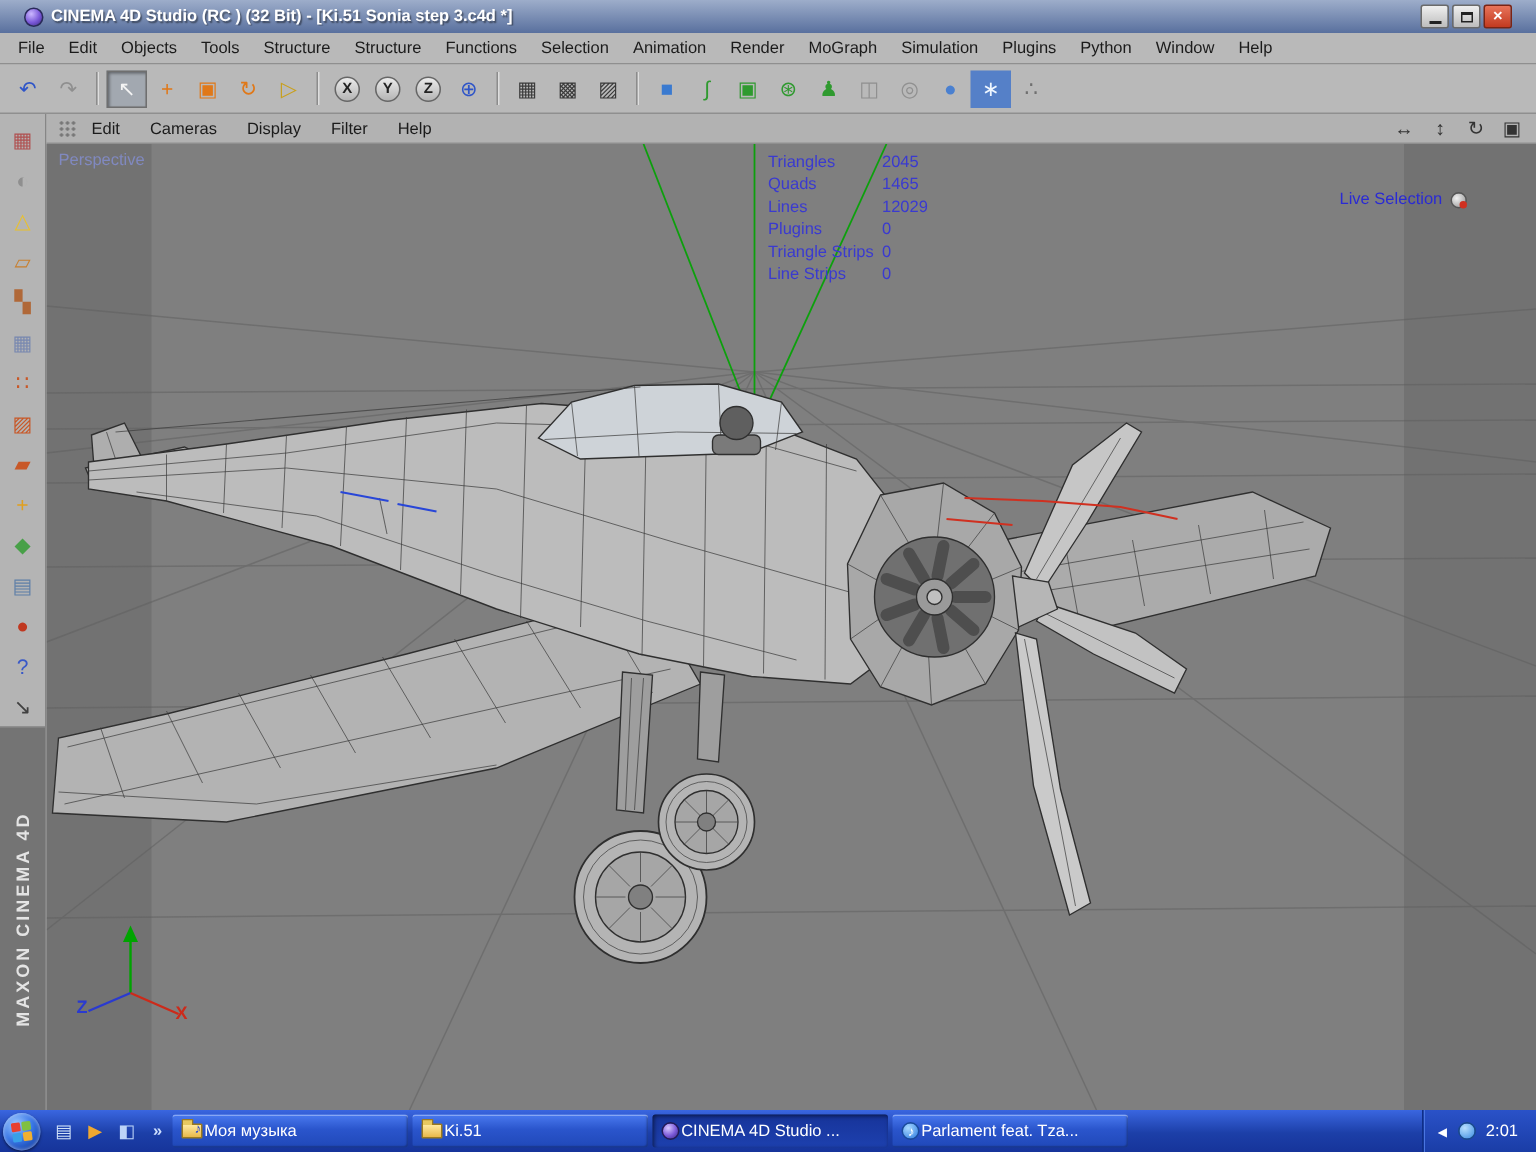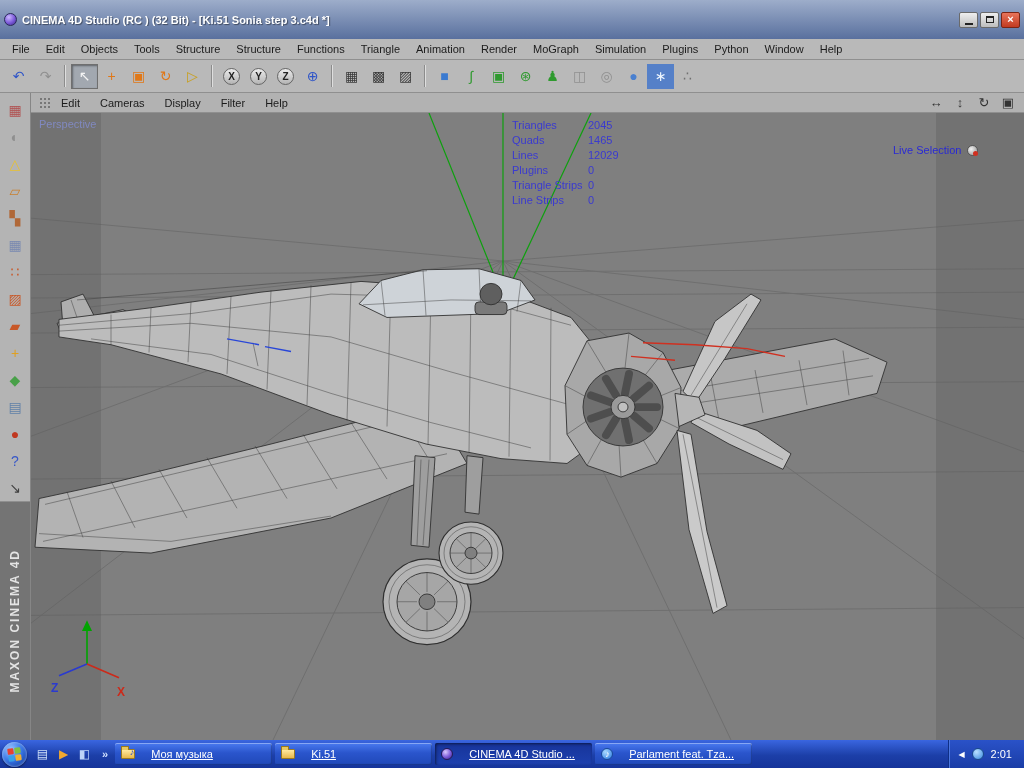--- a/index.html
+++ b/index.html
@@ -1,21 +1,21 @@
 <!DOCTYPE html>
 <html style="--titlebar-top: #9dadca; --titlebar-bottom: #59709e; --ui-gray: #b9b9b9; --viewport-bg: #7f7f7f; --stats-text: #3a3ad0; --camera-label: #8089c0; --live-selection: #2a2ad4; --taskbar-top: #3a66e0; --taskbar-bottom: #1c3fa8; --axis-green: #00a400; --axis-red: #cc2a1a; --axis-blue: #2a3ad0; --edge-red: #d03020; --edge-blue: #2846d8;"><head>
 <meta charset="utf-8">
 <style>
 *{box-sizing:border-box;margin:0;padding:0;}
 html,body{width:1024px;height:768px;overflow:hidden;}
 body{font-family:"Liberation Sans",sans-serif;font-size:11px;}
 .screen{width:1024px;height:768px;display:flex;flex-direction:column;background:#b9b9b9;}
 
 
-.titlebar{height:39px;background:linear-gradient(180deg,var(--titlebar-top),var(--titlebar-bottom));display:flex;align-items:center;gap:5px;padding:0 4px;flex:none;}
+.titlebar{height:22px;background:linear-gradient(180deg,var(--titlebar-top),var(--titlebar-bottom));display:flex;align-items:center;gap:5px;padding:0 16px;flex:none;}
 .appicon{width:13px;height:13px;border-radius:50%;background:radial-gradient(circle at 35% 30%,#cbb8ff,#7a58d8 55%,#3a2a80);border:1px solid #2a2a5a;flex:none;}
 .wtitle{flex:1;color:#fff;font-weight:bold;white-space:nowrap;overflow:hidden;text-shadow:1px 1px 1px rgba(0,0,0,.45);}
 .winbtns{display:flex;gap:2px;}
 .wbtn{width:19px;height:16px;border:1px solid #6a6a6a;border-radius:2px;background:linear-gradient(#efefef,#bdbdbd);display:flex;align-items:center;justify-content:center;font-size:11px;line-height:1;padding:0;color:#222;}
 .wbtn.close{background:linear-gradient(#e8745a,#c23a20);border-color:#7a2414;color:#fff;font-weight:bold;}
 .g-min{width:8px;height:2px;background:#222;margin-top:8px;}
 .g-restore{width:8px;height:7px;border:1px solid #222;border-top-width:2px;}
 
 
 .menubar{height:21px;background:var(--ui-gray);border-bottom:1px solid #8f8f8f;display:flex;align-items:center;padding:0 4px;flex:none;}
@@ -62,21 +62,21 @@
 .taskbar{height:28px;background:linear-gradient(var(--taskbar-top),var(--taskbar-bottom) 55%,#16349a);display:flex;align-items:center;gap:3px;padding-left:2px;flex:none;}
 .startorb{width:25px;height:25px;border-radius:50%;background:radial-gradient(circle at 35% 30%,#9cc8ff,#3a78e8 45%,#1a48b0 75%,#0c2c80);box-shadow:inset 0 0 3px rgba(255,255,255,.6),0 1px 2px rgba(0,0,0,.5);position:relative;flex:none;margin-right:2px;}
 .flag{position:absolute;left:6px;top:6px;width:13px;height:13px;display:grid;grid-template-columns:6px 6px;grid-template-rows:6px 6px;gap:1px;transform:rotate(-8deg);}
 .flag i{border-radius:1px;}
 .flag i:nth-child(1){background:#e84030;}.flag i:nth-child(2){background:#80c040;}
 .flag i:nth-child(3){background:#38a0e8;}.flag i:nth-child(4){background:#f0b030;}
 .quick{display:flex;align-items:center;gap:4px;padding:0 2px;}
 .qbtn{width:17px;text-align:center;font-size:12px;}
 .overflow{color:#cfe0ff;margin:0 4px;font-weight:bold;}
 .tasks{display:flex;align-items:center;gap:3px;}
-.task{width:157px;height:22px;border-radius:2px;background:linear-gradient(#4a7af0,#2a55cc 45%,#2048b8);box-shadow:inset 0 1px 0 rgba(255,255,255,.35),inset -1px -1px 1px rgba(0,0,0,.25);color:#fff;display:flex;align-items:center;gap:16px;padding:0 6px;overflow:hidden;flex:none;text-decoration:underline;}
+.task{width:157px;height:22px;border-radius:2px;background:linear-gradient(#4a7af0,#2a55cc 45%,#2048b8);box-shadow:inset 0 1px 0 rgba(255,255,255,.35),inset -1px -1px 1px rgba(0,0,0,.25);color:#fff;display:flex;align-items:center;gap:1px;padding:0 6px;overflow:hidden;flex:none;}
 .task.active{background:linear-gradient(#17349a,#1d40ae);box-shadow:inset 1px 1px 3px rgba(0,0,0,.55);}
 .tlabel{white-space:nowrap;overflow:hidden;}
 .ticon{flex:none;}
 .icon-folder,.icon-folder-music{width:14px;height:10px;background:linear-gradient(#ffe9a0,#e8b84a);border:1px solid #9a7a20;border-radius:1px;position:relative;}
 .icon-folder::before,.icon-folder-music::before{content:"";position:absolute;top:-4px;left:-1px;width:6px;height:3px;background:#e8c860;border:1px solid #9a7a20;border-bottom:none;border-radius:1px 1px 0 0;}
 .icon-folder-music::after{content:"♪";position:absolute;right:0;top:-3px;font-size:9px;color:#2a4ad0;}
 .icon-cinema4d{width:12px;height:12px;border-radius:50%;background:radial-gradient(circle at 35% 30%,#d8c8ff,#7a58d8 55%,#38287a);border:1px solid #241a55;}
 .icon-media{width:12px;height:12px;border-radius:50%;background:radial-gradient(circle at 35% 30%,#a8d8ff,#2a7ae0);border:1px solid #1a4a9a;position:relative;}
 .icon-media::after{content:"♪";position:absolute;left:3px;top:0;font-size:9px;color:#fff;}
 .tray{margin-left:auto;height:100%;display:flex;align-items:center;gap:7px;padding:0 12px 0 9px;background:linear-gradient(#2a52c8,#1a3da6);border-left:1px solid #0f2f86;box-shadow:inset 1px 0 0 #4a76e0;color:#fff;}
@@ -106,21 +106,21 @@
   </div>
 
   <div class="menubar">
       <span class="mitem">File</span>
       <span class="mitem">Edit</span>
       <span class="mitem">Objects</span>
       <span class="mitem">Tools</span>
       <span class="mitem">Structure</span>
       <span class="mitem">Structure</span>
       <span class="mitem">Functions</span>
-      <span class="mitem">Triangle</span>
+      <span class="mitem">Selection</span>
       <span class="mitem">Animation</span>
       <span class="mitem">Render</span>
       <span class="mitem">MoGraph</span>
       <span class="mitem">Simulation</span>
       <span class="mitem">Plugins</span>
       <span class="mitem">Python</span>
       <span class="mitem">Window</span>
       <span class="mitem">Help</span>
     </div>
 

